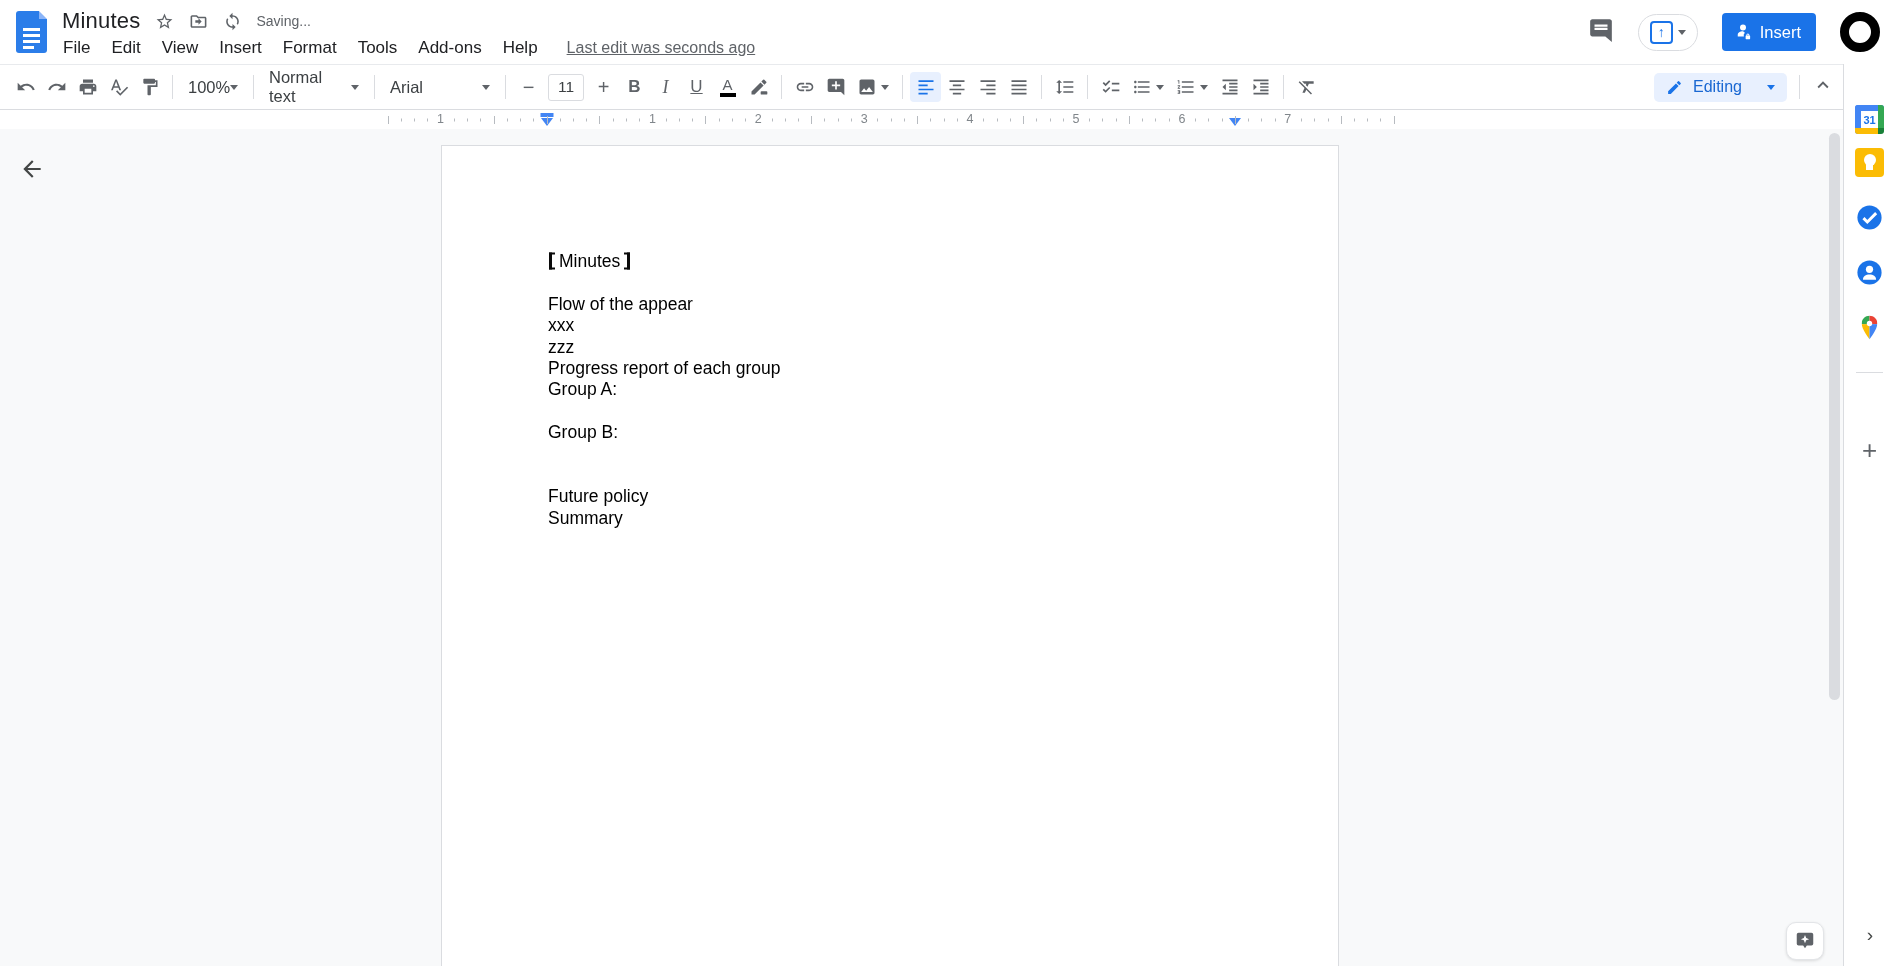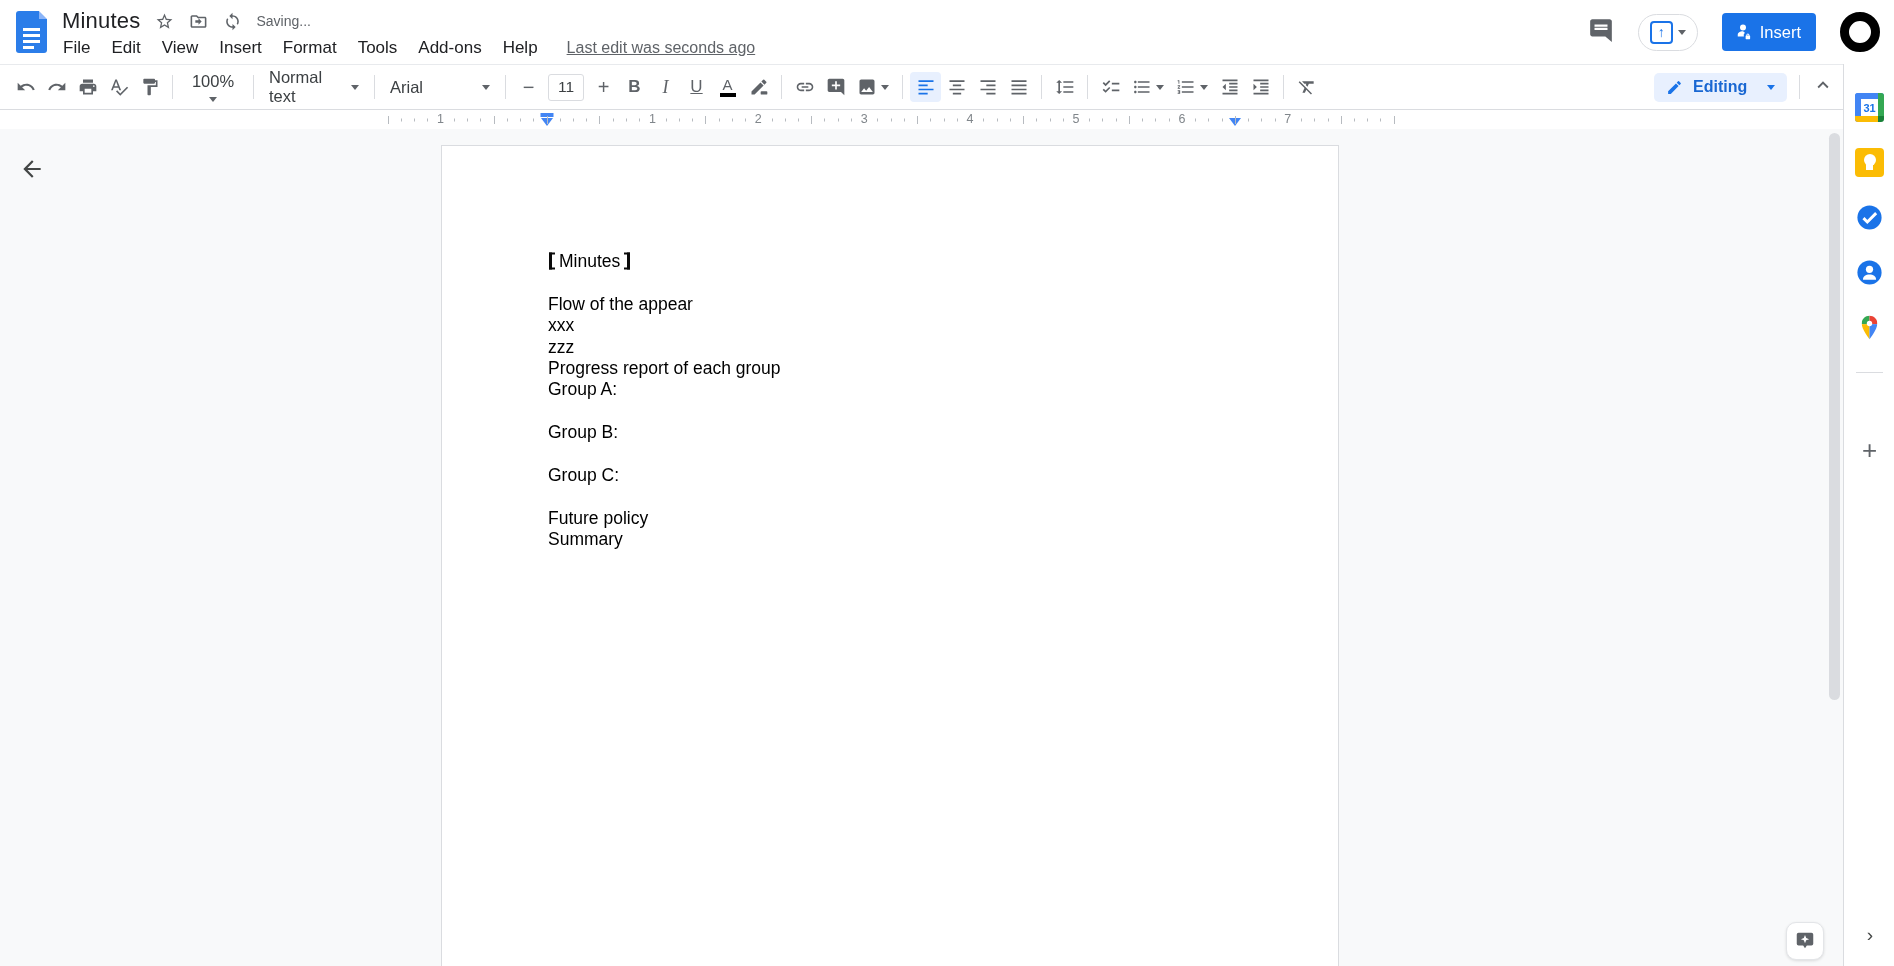--- a/index.html
+++ b/index.html
@@ -39,36 +39,36 @@
   .toolbar { position:absolute; left:0; top:64px; width:1843px; height:46px; background:#fff;
     border-top:1px solid #e8eaed; border-bottom:1px solid #dadce0;
     display:flex; align-items:center; padding-left:10px; }
   .tbtn { min-width:31px; height:30px; display:flex; align-items:center; justify-content:center; border-radius:4px; }
   .tbtn svg { width:20px; height:20px; fill:#5f6368; }
   .tbtn.active { background:#e8f0fe; }
   .tbtn.active svg { fill:#1a73e8; }
   .sep { width:1px; height:24px; background:#dadce0; margin:0 7px; }
   .tselect { display:flex; align-items:center; justify-content:space-between; height:30px;
     padding:0 8px; font-size:16.5px; color:#3c4043; }
-  .zoom-sel { width:66px;flex-direction:column; }
+  .zoom-sel { width:66px; }
   .styles-sel { width:106px; }
   .font-sel { width:116px; }
   .fs-box { width:36px; height:27px; border:1px solid #dadce0; border-radius:3px; margin:0 4px;
     display:flex; align-items:center; justify-content:center; font-size:15.5px; color:#3c4043; }
   .glyph { font-size:17px; color:#5f6368; }
   .glyph.b { font-weight:800; }
   .glyph.i { font-style:italic; font-family:"Liberation Serif", serif; font-size:18px; }
   .glyph.u { text-decoration:underline; }
   .acolor { display:flex; flex-direction:column; align-items:center; line-height:1; }
   .acolor .bar { width:16px; height:4px; background:#000; margin-top:1px; }
   .toolbar-right { margin-left:auto; display:flex; align-items:center; padding-right:9px; }
   .mode-pill { height:29px; width:133px; background:#e8f0fe; border-radius:5px;
     display:flex; align-items:center; padding:0 12px; gap:10px; }
   .mode-pill svg { width:17px; height:17px; fill:#1a73e8; }
-  .mode-label { font-size:16px; color:#1967d2; font-weight:700; flex:1; }
+  .mode-label { font-size:16px; color:#1967d2; font-weight:400; flex:1; }
   .mode-pill .caret { border-top-color:#1a73e8; }
   .collapse-btn svg { width:22px; height:22px; fill:#5f6368; }
 
   
   .ruler { position:absolute; left:0; top:111px; width:1843px; height:18px; background:#fff; }
   .tick { position:absolute; width:1px; background:#b7bbc0; top:50%; transform:translateY(-50%); }
   .rnum { position:absolute; top:1px; font-size:12.5px; color:#80868b; transform:translateX(-50%); }
   .marker-tri { position:absolute; top:7px; width:0; height:0; transform:translateX(-50%);
     border-left:6.5px solid transparent; border-right:6.5px solid transparent; border-top:8px solid #4285f4; }
   .marker-bar { position:absolute; top:2px; width:13px; height:4px; background:#4285f4; transform:translateX(-50%); }
@@ -445,39 +445,38 @@
           <div class="dline"><span class="lb"></span>Minutes<span class="rb"></span></div>
           <div class="dline">&nbsp;</div>
           <div class="dline">Flow of the appear</div>
           <div class="dline">xxx</div>
           <div class="dline">zzz</div>
           <div class="dline">Progress report of each group</div>
           <div class="dline">Group A:</div>
           <div class="dline">&nbsp;</div>
           <div class="dline">Group B:</div>
           <div class="dline">&nbsp;</div>
-          <div class="dline">Group C:</div>
           <div class="dline">&nbsp;</div>
           <div class="dline">Future policy</div>
           <div class="dline">Summary</div>
         </div>
     </div>
 
     <span class="vscroll"></span>
 
     <span class="explore-btn">
       <svg viewBox="0 0 24 24">
           <path fill="#5f6368" d="M5 3h14a2 2 0 0 1 2 2v10a2 2 0 0 1-2 2h-5l-2 3-2-3H5a2 2 0 0 1-2-2V5a2 2 0 0 1 2-2z"></path>
           <path fill="#fff" d="M12 5.5l1.3 3.2 3.2 1.3-3.2 1.3L12 14.5l-1.3-3.2-3.2-1.3 3.2-1.3z"></path>
         </svg>
     </span>
   </div>
 
   <div class="appbar">
-    <span class="abtn" style="top:28px">
+    <span class="abtn" style="top:40px">
       <span class="cal-icon">
         <span class="t"></span>
           <span class="l"></span>
           <span class="r"></span>
           <span class="b"></span>
           <span class="c"></span>
         <span class="n">31</span>
       </span>
     </span>
     <span class="abtn" style="top:83px">

